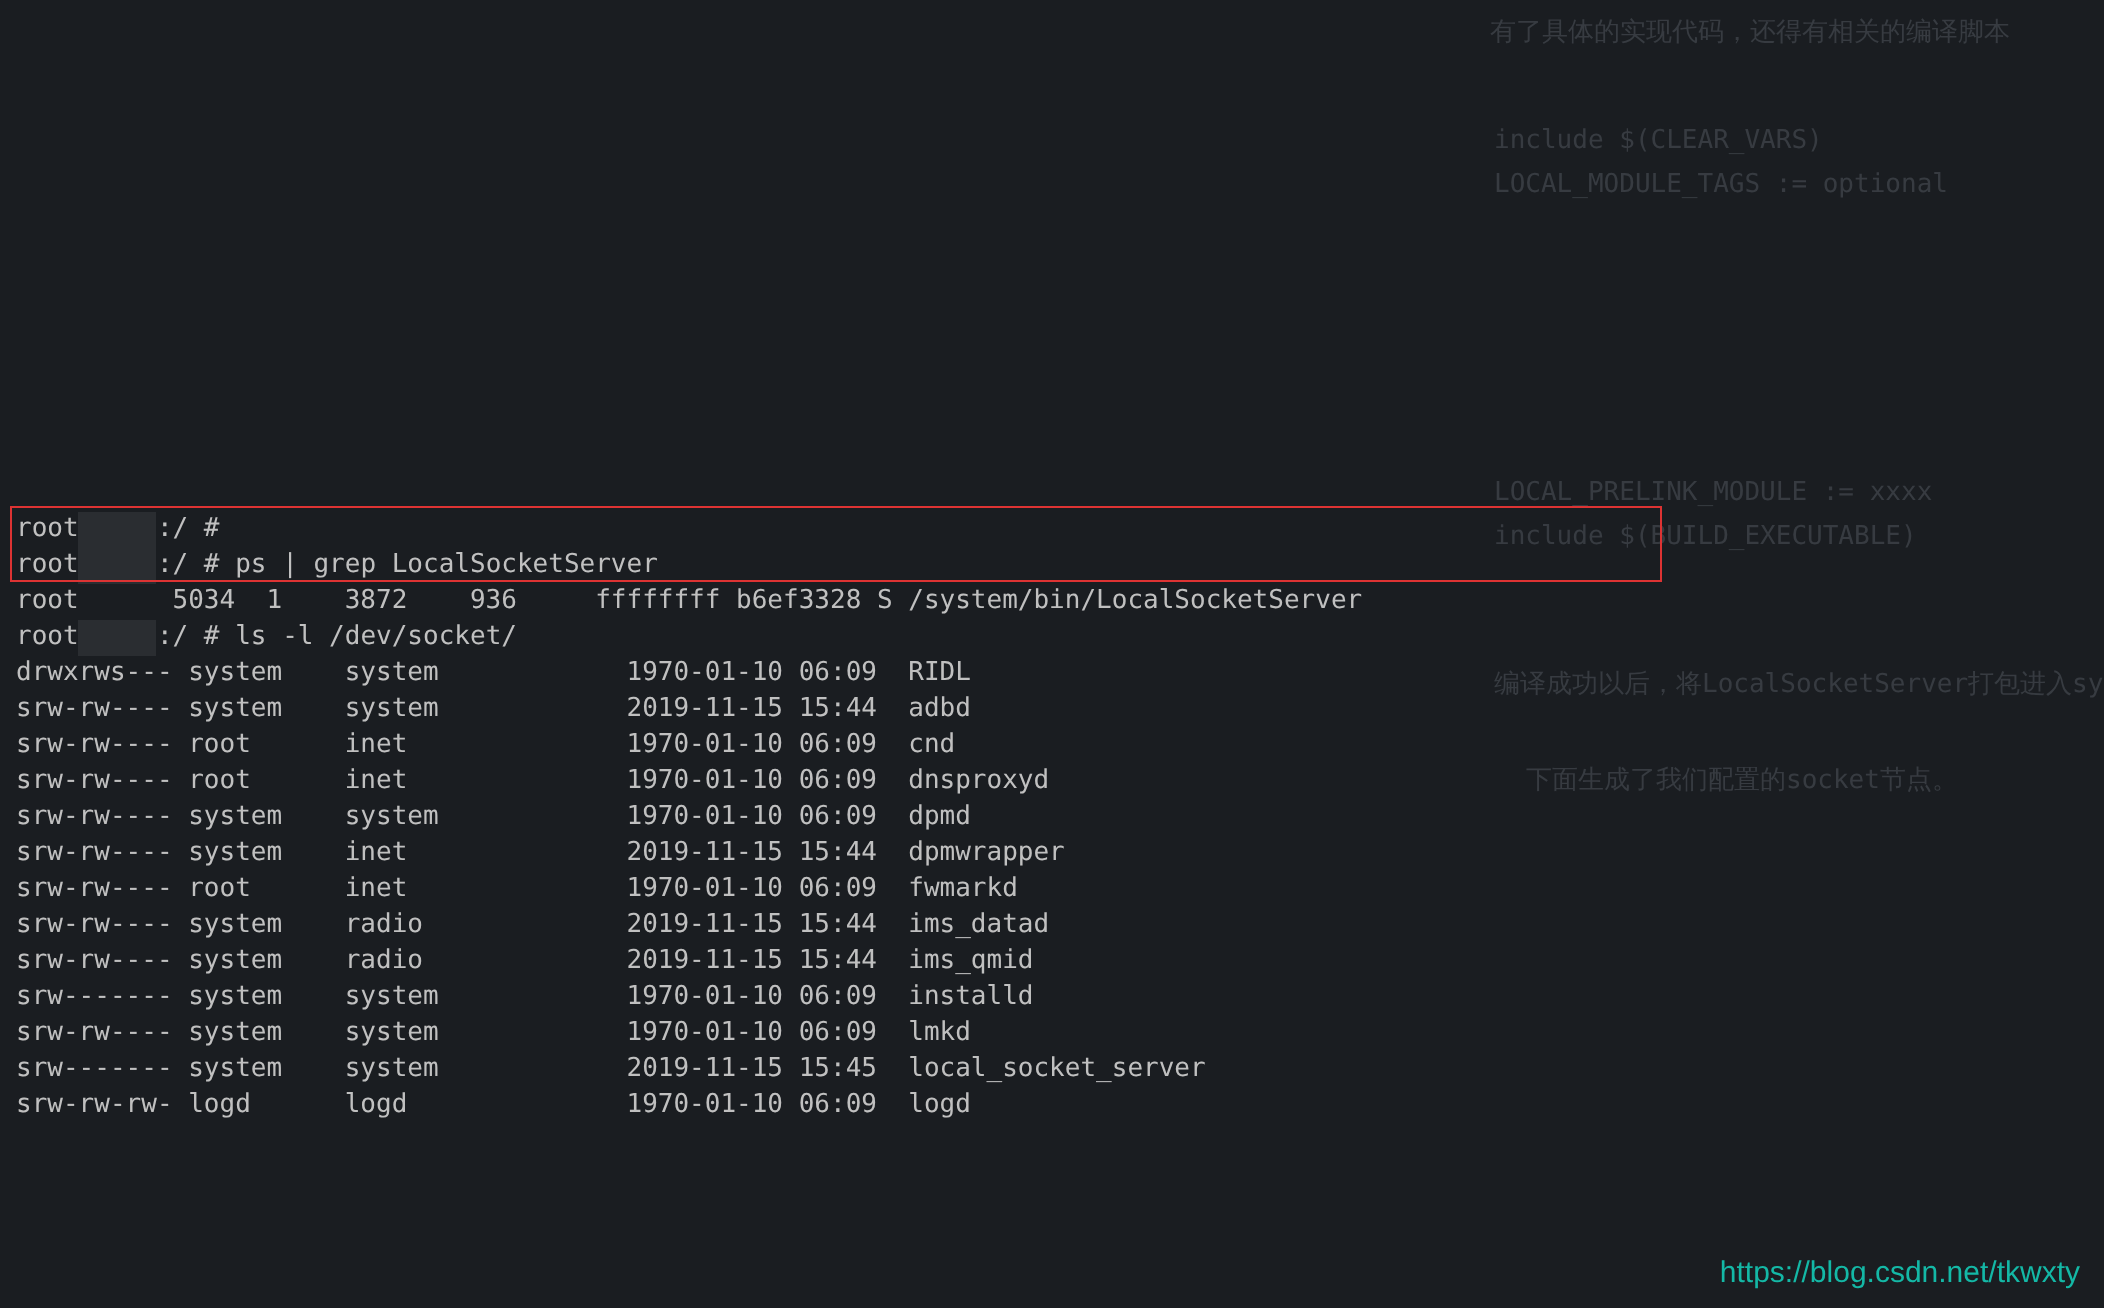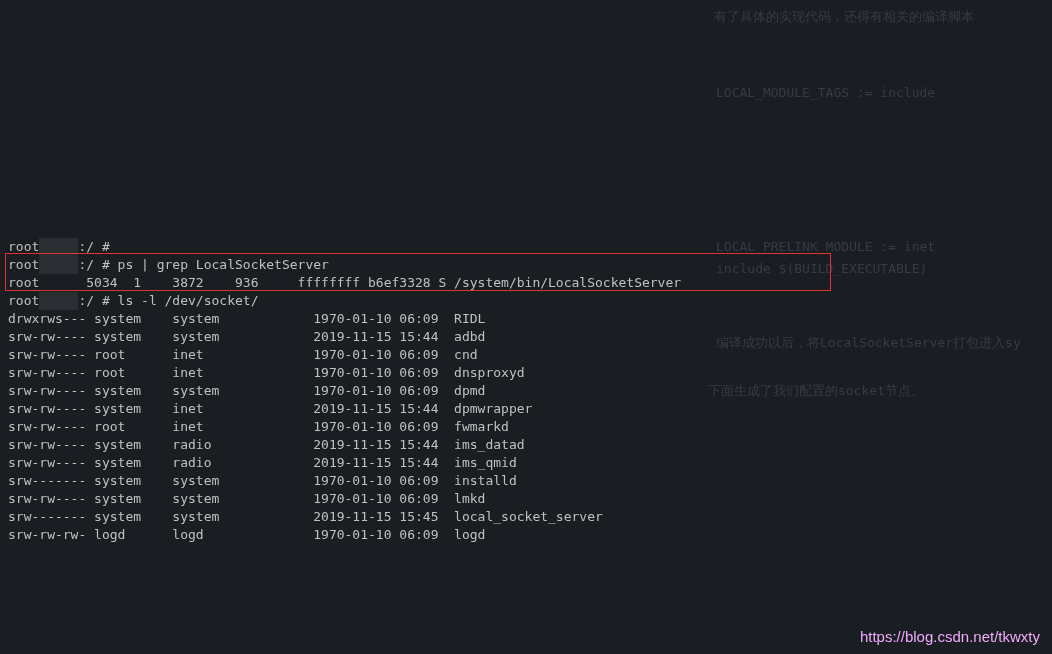--- a/index.html
+++ b/index.html
@@ -23,49 +23,51 @@
       left: 5px;
       top: 253px;
       width: 826px;
       height: 38px;
       pointer-events: none;
     }
     .watermark {
       position: absolute;
       bottom: 8px;
       right: 12px;
-      color: #f0abfc;
+      color: #14b8a6;
       font-family: Arial, sans-serif;
       font-size: 15px;
     }
     .redact {
       background: #2a2d31;
       color: transparent;
       display: inline-block;
     }
     .ghost-line {
       position: absolute;
       color: #5a6068;
       opacity: 0.45;
       z-index: -1;
       white-space: pre;
+      margin-left: 31px;
     }
   </style>
 </head>
 <body>
 
 
 
 <div>
 <span class="ghost-line" style="top:8px;left:714px">有了具体的实现代码，还得有相关的编译脚本</span>
-<span class="ghost-line" style="top:84px;left:716px">LOCAL_MODULE_TAGS := include</span>
-<span class="ghost-line" style="top:238px;left:716px">LOCAL_PRELINK_MODULE := inet</span>
+<span class="ghost-line" style="top:62px;left:716px">include $(CLEAR_VARS)</span>
+<span class="ghost-line" style="top:84px;left:716px">LOCAL_MODULE_TAGS := optional</span>
+<span class="ghost-line" style="top:238px;left:716px">LOCAL_PRELINK_MODULE := xxxx</span>
 <span class="ghost-line" style="top:260px;left:716px">include $(BUILD_EXECUTABLE)</span>
 <span class="ghost-line" style="top:334px;left:716px">编译成功以后，将LocalSocketServer打包进入sy</span>
-<span class="ghost-line" style="top:382px;left:708px">下面生成了我们配置的socket节点。</span>
+<span class="ghost-line" style="top:382px;left:732px">下面生成了我们配置的socket节点。</span>
 </div>
 
 <div id="term"><span class="line">root<span class="redact">@xxxx</span>:/ # </span><span class="line">root<span class="redact">@xxxx</span>:/ # ps | grep LocalSocketServer</span><span class="line">root      5034  1    3872    936     ffffffff b6ef3328 S /system/bin/LocalSocketServer</span><span class="line">root<span class="redact">@xxxx</span>:/ # ls -l /dev/socket/</span><span class="line">drwxrws--- system    system            1970-01-10 06:09  RIDL</span><span class="line">srw-rw---- system    system            2019-11-15 15:44  adbd</span><span class="line">srw-rw---- root      inet              1970-01-10 06:09  cnd</span><span class="line">srw-rw---- root      inet              1970-01-10 06:09  dnsproxyd</span><span class="line">srw-rw---- system    system            1970-01-10 06:09  dpmd</span><span class="line">srw-rw---- system    inet              2019-11-15 15:44  dpmwrapper</span><span class="line">srw-rw---- root      inet              1970-01-10 06:09  fwmarkd</span><span class="line">srw-rw---- system    radio             2019-11-15 15:44  ims_datad</span><span class="line">srw-rw---- system    radio             2019-11-15 15:44  ims_qmid</span><span class="line">srw------- system    system            1970-01-10 06:09  installd</span><span class="line">srw-rw---- system    system            1970-01-10 06:09  lmkd</span><span class="line">srw------- system    system            2019-11-15 15:45  local_socket_server</span><span class="line">srw-rw-rw- logd      logd              1970-01-10 06:09  logd</span></div>
 
 <div class="highlight-box"></div>
 
 <span class="watermark">https://blog.csdn.net/tkwxty</span>
 
 
 

